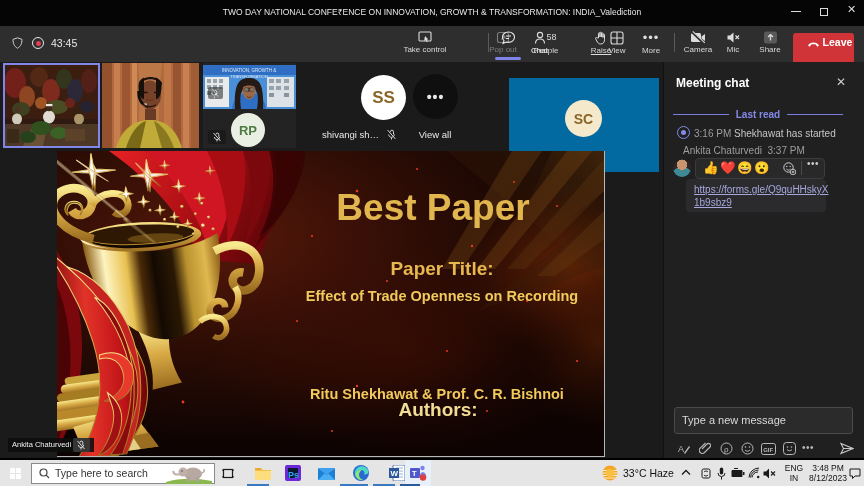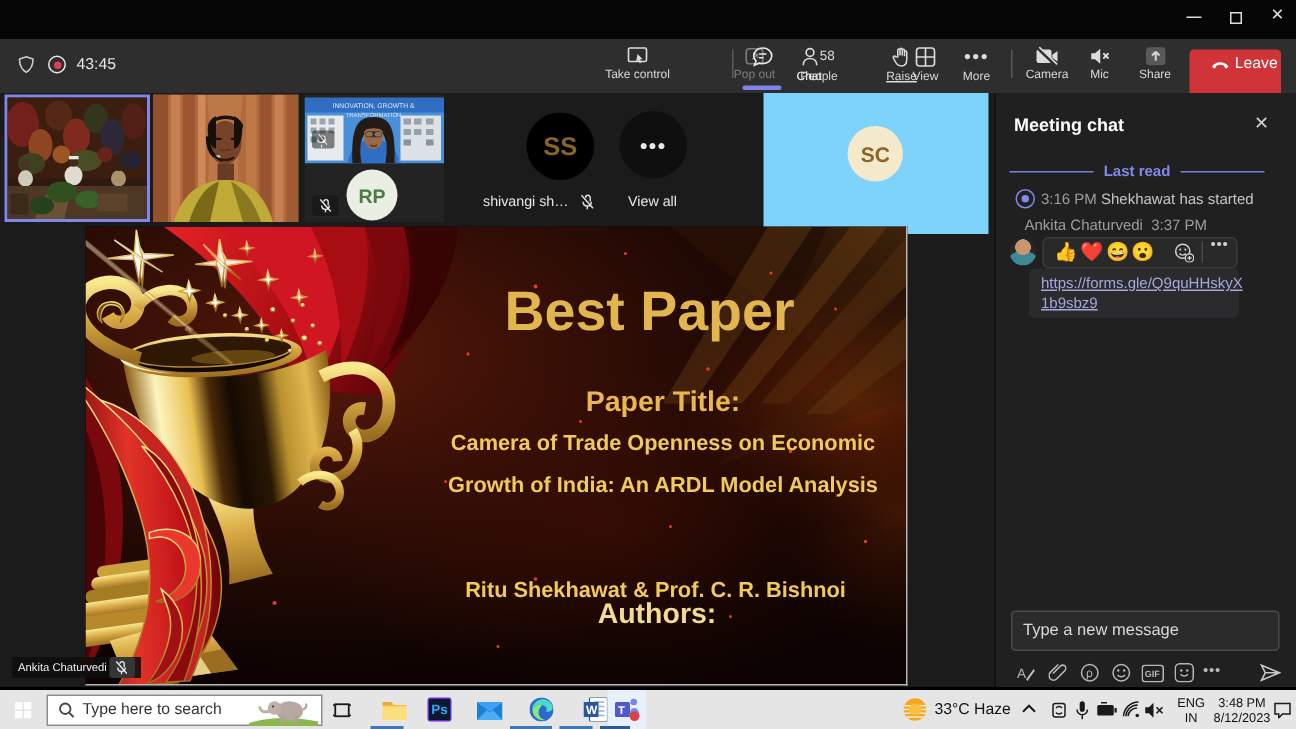--- a/index.html
+++ b/index.html
@@ -9,33 +9,34 @@
   #titlebar { left:0; top:0; width:864px; height:26px; background:#050505; }
   #titlebar .title { width:100%; text-align:center; top:5.5px; color:#e8e8e8; font-size:8.5px; letter-spacing:0px; }
   .winbtn { top:8px; color:#ddd; font-size:11px; }
   
   #ctrlbar { left:0; top:26px; width:864px; height:36px; background:#2e2e2e; }
   .toolitem { top:5px; text-align:center; color:#dcdcdc; }
   .toolitem .lbl { font-size:8px; display:block; margin-top:1px; color:#d8d8d8;}
   .toolitem svg { display:block; margin:0 auto; }
   .dim { opacity:0.45; }
   .vsep { top:7px; width:1px; height:19px; background:#5a5a5a; }
-  #leavebtn { left:793px; top:7px; width:61px; height:34px; background:#d13438; border-radius:3px; color:#fff; font-size:10.5px; font-weight:normal; text-align:center; line-height:19px;padding-left:12px; }
+  #leavebtn { left:793px; top:7px; width:61px; height:34px; background:#d13438; border-radius:3px; color:#fff; font-size:10.5px; font-weight:bold; text-align:center; line-height:19px;padding-left:12px; }
   
   #stage { left:0; top:62px; width:663px; height:396px; background:#1b1b1b; }
   .tile { position:absolute; overflow:hidden; }
   .avatar { position:absolute; border-radius:50%; display:flex; align-items:center; justify-content:center; font-weight:bold; }
   
   #chat { left:663px; top:62px; width:201px; height:396px; background:#202020; border-left:1px solid #111; }
   
   #taskbar { left:0; top:460px; width:864px; height:26px; background:#e5e5e5; }
 </style>
 </head>
 <body>
 <div class="abs" id="titlebar">
+  <div class="abs title">TWO DAY NATIONAL CONFE₹ENCE ON INNOVATION, GROWTH &amp; TRANSFORMATION: INDIA_Valediction</div>
   <div class="abs winbtn" style="left:791px; top:11px; width:10px; height:1px; background:#ddd;"></div>
   <div class="abs winbtn" style="left:820px; top:8px; width:8px; height:8px; border:1px solid #ddd;"></div>
   <div class="abs winbtn" style="left:847px; top:2.5px;">✕</div>
 </div>
 
 <div class="abs" id="ctrlbar">
 
   <svg class="abs" style="left:12px; top:11px;" width="11" height="12" viewBox="0 0 11 12">
       <path d="M5.5 0.8 L10 2.4 C10 6 9 9.3 5.5 11.2 C2 9.3 1 6 1 2.4 Z" fill="none" stroke="#cfcfcf" stroke-width="1"></path>
     </svg>
@@ -242,32 +243,32 @@
       <path d="M9.5 24.5 l5.5 7 M11.8 25.5 a1.7 1.7 0 0 1 0 4 M8.8 28 c0 2.6 5.2 2.6 5.2 0 M11.4 31.5 v1.8" stroke="#eee" stroke-width="0.8" fill="none"></path>
     </svg>
 
     <div style="position:absolute; left:5px; top:67px; width:18px; height:14px; background:#1a1a1a; border-radius:3px;"></div>
     <svg style="position:absolute; left:9px; top:69px;" width="10" height="10" viewBox="0 0 10 10">
         <path d="M1.5 1 l7 8 M4 2.5 a1.4 1.4 0 0 1 2.8 0 v2.4 M2.5 5 c0 3.4 5 3.4 5 0 M5 8 v1.5" stroke="#eee" stroke-width="0.9" fill="none"></path>
       </svg>
     <div class="avatar" style="left:28px; top:50px; width:34px; height:34px; background:#e9efe2; color:#4e7a44; font-size:13px;">RP</div>
   </div>
 
-  <div class="avatar" style="left:351px; top:13px; width:45px; height:45px; background:#000000; color:#8a6526; font-size:17px;">SS</div>
+  <div class="avatar" style="left:361px; top:13px; width:45px; height:45px; background:#ffffff; color:#8a6526; font-size:17px;">SS</div>
   <div class="abs" style="left:322px; top:67px; width:84px; text-align:left; color:#e8e8e8; font-size:9.5px;">shivangi sh…</div>
   <svg class="abs" style="left:386px; top:67px;" width="11" height="11" viewBox="0 0 10 10">
       <path d="M1.5 1 l7 8 M4 2.5 a1.4 1.4 0 0 1 2.8 0 v2.4 M2.5 5 c0 3.4 5 3.4 5 0 M5 8 v1.5" stroke="#ddd" stroke-width="0.9" fill="none"></path>
     </svg>
 
   <div class="avatar" style="left:413px; top:12px; width:45px; height:45px; background:#0f0f0f; color:#e8e8e8;">
       <span style="font-size:14px; letter-spacing:1px;">•••</span>
     </div>
   <div class="abs" style="left:400px; top:67px; width:70px; text-align:center; color:#e8e8e8; font-size:9.5px;">View all</div>
 
-  <div class="tile" style="left:509px; top:0; width:150px; height:94px; background:#7dd3fc;">
+  <div class="tile" style="left:509px; top:16px; width:150px; height:94px; background:#0369a1;">
     <div class="avatar" style="left:56px; top:22px; width:37px; height:37px; background:#f5e9cb; color:#8a6526; font-size:14px;">SC</div>
   </div>
 
   <div class="tile" id="slide" style="left:57px; top:89px; width:548px; height:306px; background:#0d0404; border-right:1.5px solid #b8b8b8; border-bottom:1.5px solid #b8b8b8;">
     <svg width="547" height="305" viewBox="0 0 547 305" preserveAspectRatio="none">
       <defs>
         <radialGradient id="bgglow" cx="30%" cy="28%" r="70%">
           <stop offset="0%" stop-color="#58180a"></stop>
             <stop offset="50%" stop-color="#2e0d05"></stop>
             <stop offset="100%" stop-color="#0c0302"></stop>
@@ -434,22 +435,21 @@
                   </g>
                 </g>
               </g>
             </g>
           </g>
         </g>
       </svg>
     
     <div class="abs" style="left:226px; top:36px; width:300px; text-align:center; font-weight:bold; font-size:37px; color:#e2b64e;">Best Paper</div>
     <div class="abs" style="left:235px; top:107px; width:300px; text-align:center; font-weight:bold; font-size:19px; color:#e8b84e;">Paper Title:</div>
-    <div class="abs" style="left:220px; top:137px; width:330px; text-align:center; font-weight:bold; font-size:14.5px; color:#f0ca5c;">Camera of Trade Openness on Economic</div>
-    <div class="abs" style="left:220px; top:165px; width:330px; text-align:center; font-weight:bold; font-size:14.5px; color:#f0ca5c;">Growth of India: An ARDL Model Analysis</div>
+    <div class="abs" style="left:220px; top:137px; width:330px; text-align:center; font-weight:bold; font-size:14.5px; color:#f0ca5c;">Effect of Trade Openness on Recording</div>
     <div class="abs" style="left:231px; top:205px; width:300px; text-align:center; font-weight:bold; font-size:19px; color:#f2dc94;margin-top:43px;">Authors:</div>
     <div class="abs" style="left:230px; top:235px; width:300px; text-align:center; font-weight:bold; font-size:14.5px; color:#f0ca5c;">Ritu Shekhawat &amp; Prof. C. R. Bishnoi</div>
   </div>
 
   <div class="abs" style="left:8px; top:376px; width:86px; height:14px; background:rgba(14,14,14,0.88); color:#f0f0f0; font-size:7.5px; line-height:14px; padding-left:4px;">Ankita Chaturvedi</div>
   <div class="abs" style="left:73px; top:376px; width:17px; height:14px; background:rgba(58,58,58,0.9); border-radius:2px;"></div>
   <svg class="abs" style="left:76px; top:378px;" width="10" height="10" viewBox="0 0 10 10">
       <path d="M1.5 1 l7 8 M4 2.5 a1.4 1.4 0 0 1 2.8 0 v2.4 M2.5 5 c0 3.4 5 3.4 5 0 M5 8 v1.5" stroke="#eee" stroke-width="0.9" fill="none"></path>
     </svg>
 </div>
@@ -554,21 +554,21 @@
   <svg class="abs" style="left:222px; top:8px;" width="12" height="11" viewBox="0 0 12 11">
       <rect x="1.5" y="1.5" width="9" height="8" fill="none" stroke="#1a1a1a" stroke-width="1.2"></rect>
       <path d="M0 2.5 L1.5 1.5 M0 8.5 L1.5 9.5 M12 2.5 L10.5 1.5 M12 8.5 L10.5 9.5" stroke="#1a1a1a" stroke-width="1"></path>
     </svg>
 
   <svg class="abs" style="left:255px; top:6px;" width="16" height="14" viewBox="0 0 16 14">
       <path d="M0 2 L6 2 L8 4 L16 4 L16 14 L0 14 Z" fill="#f5c044"></path>
       <path d="M0 5 L16 5 L16 14 L0 14 Z" fill="#fdde7e"></path>
       <rect x="0" y="2" width="6" height="2" fill="#e8a83a"></rect>
     </svg>
-  <div class="abs" style="left:285px; top:5px; width:16px; height:16px; background:#0a1a2e; border:1px solid #6d28d9; border-radius:2px; color:#31a8ff; font-size:9px; font-weight:bold; text-align:center; line-height:15px;">Ps</div>
+  <div class="abs" style="left:285px; top:5px; width:16px; height:16px; background:#0a1a2e; border:3px solid #6d28d9; border-radius:2px; color:#31a8ff; font-size:9px; font-weight:bold; text-align:center; line-height:15px;">Ps</div>
 
   <svg class="abs" style="left:318px; top:6px;" width="17" height="14" viewBox="0 0 17 14">
       <path d="M0 2 L8.5 8 L17 2 L17 14 L0 14 Z" fill="#1d7fd6"></path>
       <path d="M0 2 L17 2 L8.5 8.5 Z" fill="#3da0f0"></path>
       <path d="M0 14 L6.5 7.5 L8.5 9 L10.5 7.5 L17 14 Z" fill="#4aaef5"></path>
     </svg>
 
   <svg class="abs" style="left:353px; top:5px;" width="16" height="16" viewBox="0 0 16 16">
       <circle cx="8" cy="8" r="8" fill="#2a6ad0"></circle>
       <path d="M15.5 6 C14 2 10 0.5 7 1.5 C3 2.8 1.5 6 2 9 C3 5.5 6 4.5 8.5 5 C11.5 5.6 12 8 11 9.5 C13 9.8 15.8 9 15.5 6 Z" fill="#4fd8c8"></path>

